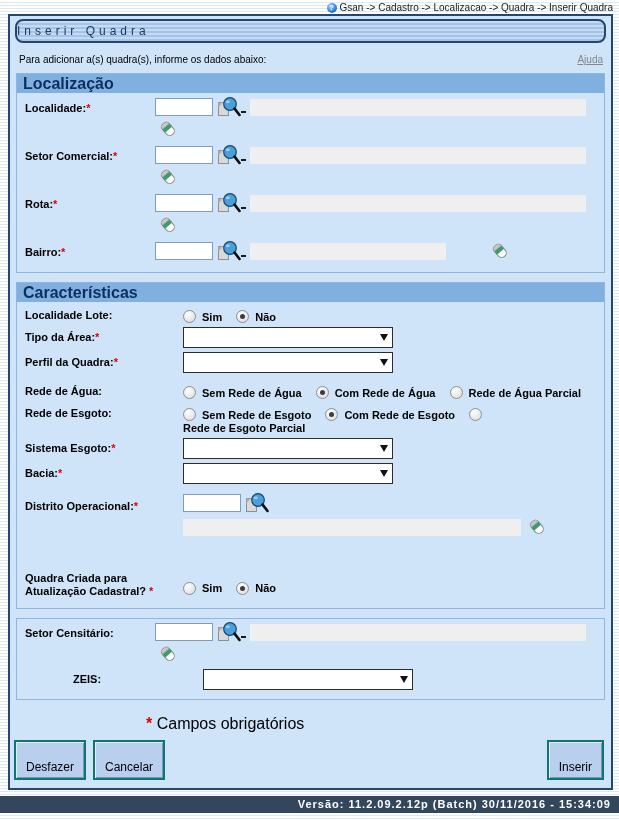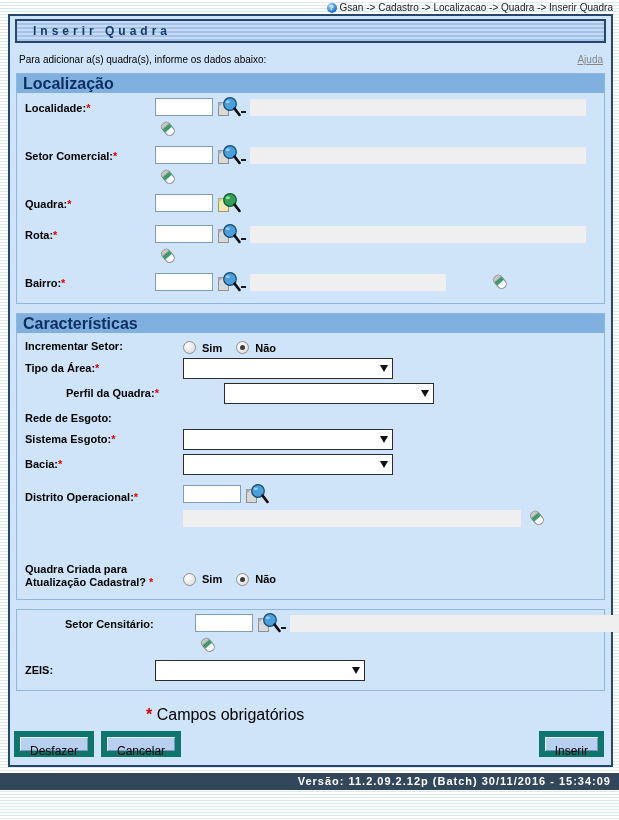--- a/index.html
+++ b/index.html
@@ -10,22 +10,22 @@
   }
   
   .breadcrumb-bar{height:13px;display:flex;justify-content:flex-end;align-items:center;gap:3px;
     font-size:10px;color:#222;padding:1px 6px 0 0;}
   .help-ball{width:10px;height:10px;border-radius:50%;flex-shrink:0;
     background:radial-gradient(circle at 35% 30%,#9fd0ff,#1b6fd4 72%);
     color:#fff;font-size:8px;font-weight:bold;display:flex;align-items:center;justify-content:center;line-height:1;}
   
   .window{margin:0 6px 0 8px;border:2px solid #26476d;background:#cfe4f9;padding-bottom:8px;}
   .titlebar{padding:3px 5px 2px 5px;}
-  .title-tab{border:2px solid #26476d;border-radius:0;height:20px;display:flex;align-items:center;
-    padding-left:16px;color:#173a68;font-size:12px;font-weight:bold;letter-spacing:4px;
+  .title-tab{border:2px solid #26476d;border-radius:8px;height:20px;display:flex;align-items:center;
+    color:#173a68;font-size:12px;font-weight:normal;letter-spacing:4px;
     background:repeating-linear-gradient(180deg,#c6daf1 0px,#c6daf1 2px,#a3c4e8 2px,#a3c4e8 4px);}
   .instruction-row{display:flex;justify-content:space-between;align-items:center;
     padding:9px 8px 6px 9px;font-size:10px;color:#000;}
   .help-link{color:#858585;text-decoration:underline;cursor:pointer;}
   
   .fieldset{margin:2px 6px 9px 6px;border:1px solid #8fb6de;background:#cfe4f9;padding-bottom:4px;}
   .section-header{background:#7fb0e0;color:#0c2f5e;font-weight:bold;font-size:16px;padding:2px 6px;line-height:15px;}
   .row{display:flex;padding:3px 8px 1px 8px;font-size:11px;}
   .label-cell{width:130px;flex-shrink:0;font-weight:bold;color:#000;padding-top:6px;line-height:13px;}
   .label-cell.wide{width:158px;}
@@ -52,22 +52,22 @@
   
   .radio-group{display:flex;align-items:center;gap:6px;flex-wrap:wrap;max-width:430px;
     font-weight:bold;font-size:11px;color:#000;padding-top:5px;row-gap:1px;}
   .radio-group .opt-label{margin-right:8px;}
   .radio{width:11px;height:11px;border-radius:50%;border:1px solid #8f8f8f;flex-shrink:0;
     background:radial-gradient(circle at 35% 30%,#ffffff,#d8d8d8);position:relative;cursor:pointer;}
   .radio.checked::after{content:"";position:absolute;left:3px;top:3px;width:5px;height:5px;border-radius:50%;background:#3c3c3c;}
   
   .note-row{padding:6px 0 4px 136px;font-size:16px;color:#000;}
   .buttons-row{display:flex;align-items:center;padding:3px 4px 0 4px;}
-  .btn{background:#b8cfee;border:6px solid #0f766e;box-shadow:inset 1px 1px 0 #e3eefb,inset -1px -1px 0 #7b97bd;
-    font-size:12px;color:#000;padding:7px 10px;margin-right:7px;height:22px;cursor:pointer;
+  .btn{background:#b8cfee;border:2px solid #0f766e;box-shadow:inset 1px 1px 0 #e3eefb,inset -1px -1px 0 #7b97bd;
+    font-size:12px;color:#000;padding:18px 10px;margin-right:7px;height:22px;cursor:pointer;
     font-family:"Liberation Sans",sans-serif;}
   .btn.right{margin-left:auto;margin-right:3px;}
   
   .footer-bar{margin-top:6px;background:#33475c;color:#fff;font-size:11px;font-weight:bold;
     text-align:right;padding:2px 8px 3px 0;letter-spacing:1px;}
 </style>
 </head>
 <body>
 
 <svg width="0" height="0" style="position:absolute">
@@ -152,33 +152,20 @@
           <div class="ro long"></div>
         </div>
         <div class="eraser-line"><span class="eraser-btn">
               <svg width="20" height="20" viewBox="0 0 20 20">
                 <use href="#ic-eraser"></use>
               </svg>
             </span></div>
       </div>
     </div>
 
-    <div class="row" style="padding-bottom:6px;">
-      <div class="label-cell"><span>Quadra:</span><span class="req">*</span></div>
-      <div class="ctrl-cell">
-        <div class="ctrl-line">
-          <input class="txt" type="text" value="" style="">
-          <span class="search-btn">
-              <svg width="24" height="22" viewBox="0 0 24 22">
-                <use href="#ic-search-green"></use>
-              </svg>
-            </span>
-        </div>
-      </div>
-    </div>
 
     <div class="row">
       <div class="label-cell"><span>Rota:</span><span class="req">*</span></div>
       <div class="ctrl-cell">
         <div class="ctrl-line">
           <input class="txt" type="text" value="" style="">
           <span class="search-btn">
               <svg width="24" height="22" viewBox="0 0 24 22">
                 <use href="#ic-search-blue"></use>
               </svg>
@@ -213,48 +200,67 @@
             </span>
         </div>
       </div>
     </div>
   </div>
 
   <div class="fieldset">
     <div class="section-header">Características</div>
 
     <div class="row">
-      <div class="label-cell wide" style="padding-top:4px;"><span>Incrementar Setor:</span></div>
+      <div class="label-cell wide" style="padding-top:4px;"><span>Localidade Lote:</span></div>
       <div class="radio-group">
         <span class="radio"></span>
         <span class="opt-label">Sim</span>
         <span class="radio checked"></span>
         <span class="opt-label">Não</span>
       </div>
     </div>
 
     <div class="row">
       <div class="label-cell wide" style="padding-top:4px;"><span>Tipo da Área:</span><span class="req">*</span></div>
       <div class="sel">
         <span></span>
         <span class="arrow"></span>
       </div>
     </div>
 
     <div class="row">
-      <div class="label-cell wide" style="padding-top:4px;margin-left:41px;"><span>Perfil da Quadra:</span><span class="req">*</span></div>
-      <div class="sel">
-        <span></span>
-        <span class="arrow"></span>
-      </div>
-    </div>
-
+      <div class="label-cell wide" style="padding-top:4px;"><span>Perfil da Quadra:</span><span class="req">*</span></div>
+      <div class="sel">
+        <span></span>
+        <span class="arrow"></span>
+      </div>
+    </div>
+
+    <div class="row" style="padding-top:7px;">
+      <div class="label-cell wide" style="padding-top:4px;"><span>Rede de Água:</span></div>
+      <div class="radio-group">
+        <span class="radio"></span>
+        <span class="opt-label">Sem Rede de Água</span>
+        <span class="radio checked"></span>
+        <span class="opt-label">Com Rede de Água</span>
+        <span class="radio"></span>
+        <span class="opt-label">Rede de Água Parcial</span>
+      </div>
+    </div>
 
     <div class="row">
       <div class="label-cell wide" style="padding-top:4px;"><span>Rede de Esgoto:</span></div>
+      <div class="radio-group" style="max-width:408px;">
+        <span class="radio"></span>
+        <span class="opt-label">Sem Rede de Esgoto</span>
+        <span class="radio checked"></span>
+        <span class="opt-label">Com Rede de Esgoto</span>
+        <span class="radio"></span>
+        <span class="opt-label" style="max-width:128px;">Rede de Esgoto Parcial</span>
+      </div>
     </div>
 
     <div class="row">
       <div class="label-cell wide" style="padding-top:4px;"><span>Sistema Esgoto:</span><span class="req">*</span></div>
       <div class="sel">
         <span></span>
         <span class="arrow"></span>
       </div>
     </div>
 
@@ -298,21 +304,21 @@
         <span class="radio"></span>
         <span class="opt-label">Sim</span>
         <span class="radio checked"></span>
         <span class="opt-label">Não</span>
       </div>
     </div>
   </div>
 
   <div class="fieldset">
 
-    <div class="row" style="padding-top:2px;margin-left:40px;">
+    <div class="row" style="padding-top:2px;">
       <div class="label-cell"><span>Setor Censitário:</span></div>
       <div class="ctrl-cell">
         <div class="ctrl-line">
           <input class="txt" type="text" value="" style="">
           <span class="search-btn">
               <svg width="24" height="22" viewBox="0 0 24 22">
                 <use href="#ic-search-blue"></use>
               </svg>
             </span>
           <span class="dash"></span>
@@ -320,21 +326,21 @@
         </div>
         <div class="eraser-line"><span class="eraser-btn">
               <svg width="20" height="20" viewBox="0 0 20 20">
                 <use href="#ic-eraser"></use>
               </svg>
             </span></div>
       </div>
     </div>
 
     <div class="row" style="padding-bottom:5px;">
-      <div class="label-cell" style="padding-top:4px;"><span>ZEIS:</span></div>
+      <div class="label-cell" style="padding-top:4px;margin-left:48px;"><span>ZEIS:</span></div>
       <div class="sel">
         <span></span>
         <span class="arrow"></span>
       </div>
     </div>
   </div>
 
   <div class="note-row">
     <span class="req">*</span>
     <span>Campos obrigatórios</span>

